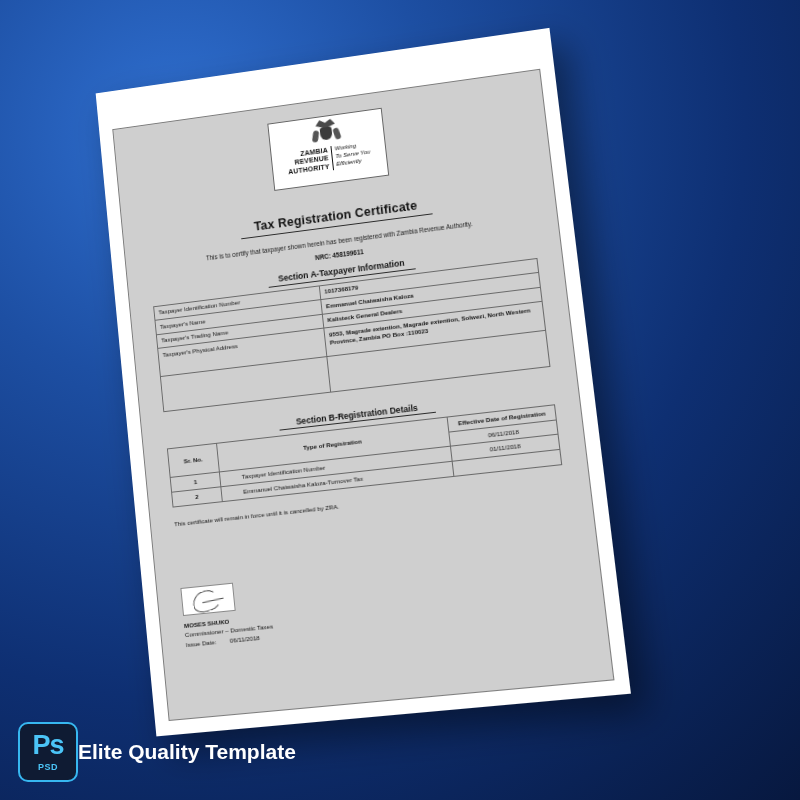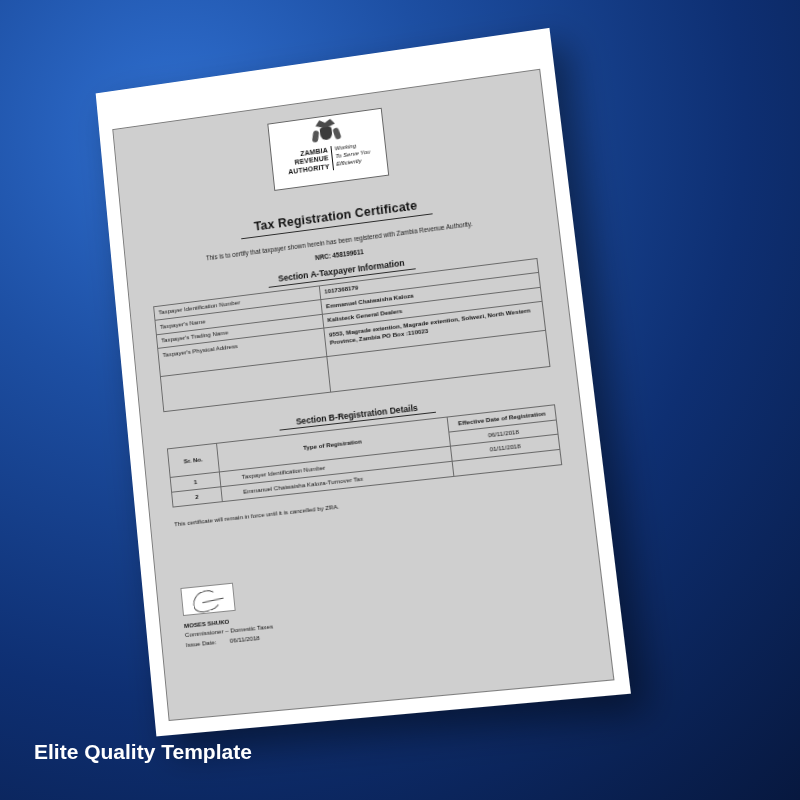--- a/index.html
+++ b/index.html
@@ -298,21 +298,20 @@
     line-height: 1;
     letter-spacing: -1px;
   }
   .ps-icon .psd {
     font-size: 9px;
     font-weight: bold;
     margin-top: 3px;
     letter-spacing: 0.5px;
   }
   .footer-text {
-    margin-left: 16px;
     color: #ffffff;
   }
   .footer-text .t1 {
     font-size: 21px;
     font-weight: bold;
     line-height: 1.25;
   }
   .footer-text .t2 {
     font-size: 21px;
     font-weight: bold;
@@ -430,18 +429,22 @@
               <span class="d">06/11/2018</span>
             </div>
           </div>
         </div>
 
       </div>
     </div>
   </div>
 
   <div class="footer">
+    <div class="ps-icon">
+      <div class="ps">Ps</div>
+      <div class="psd">PSD</div>
+    </div>
     <div class="footer-text">
       <div class="t1">Elite Quality Template</div>
     </div>
   </div>
 
 </div>
 
 </body></html>

